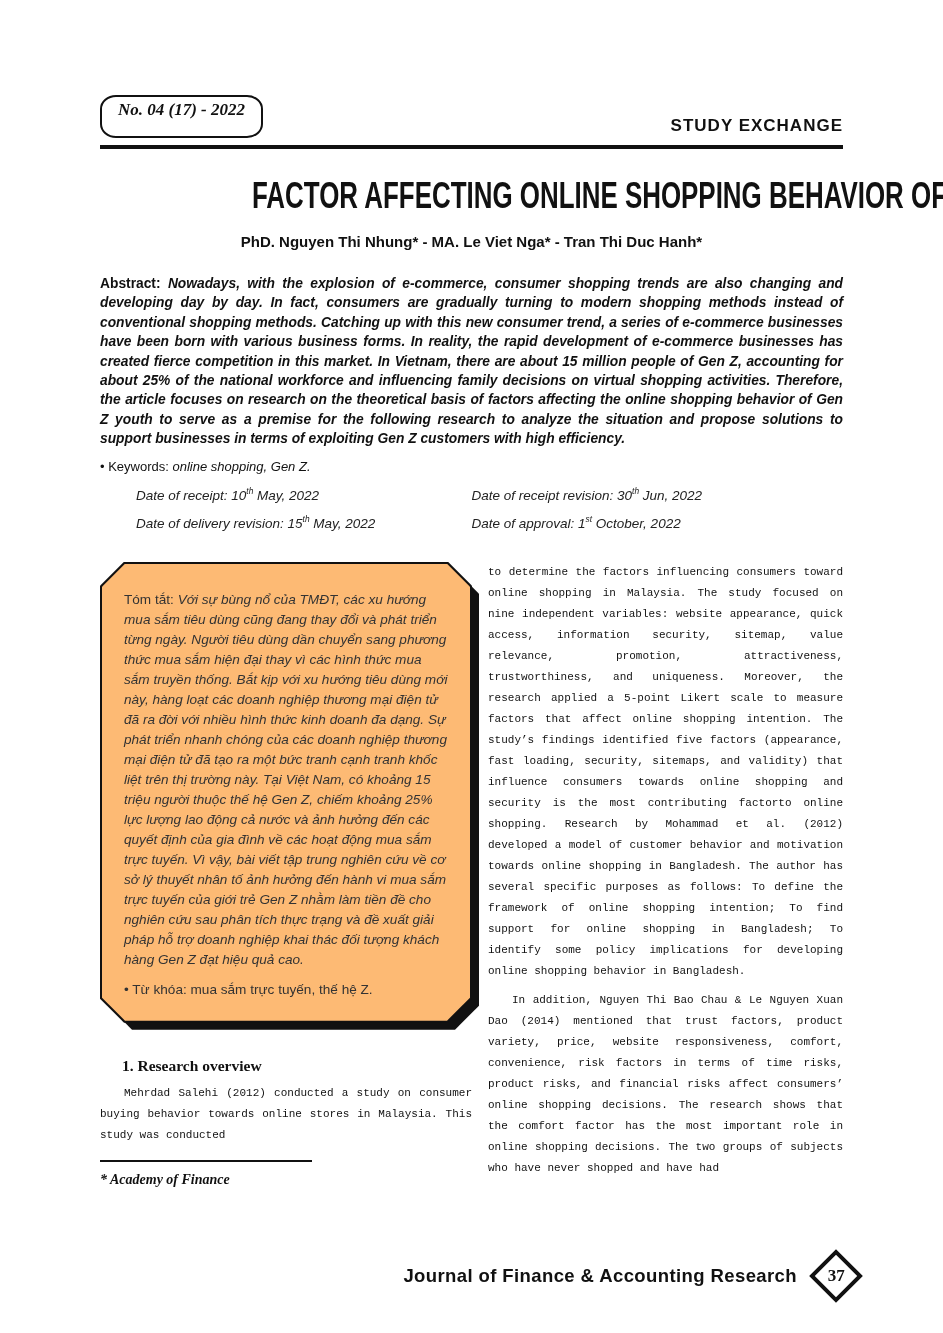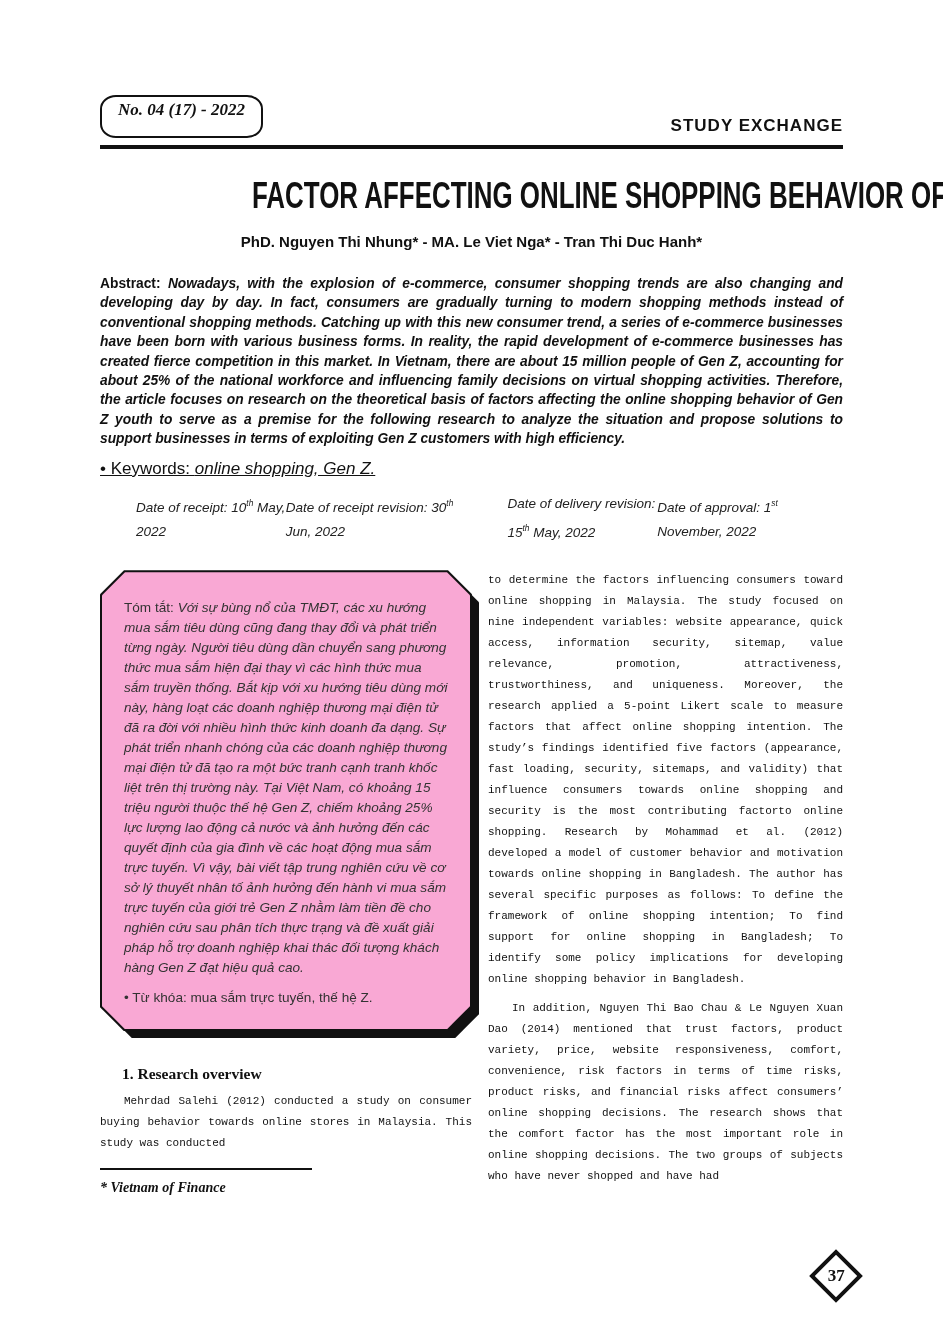--- a/index.html
+++ b/index.html
@@ -53,28 +53,28 @@
   }
 
   
   .abstract {
     margin-top: 24px;
     font-size: 13.8px; line-height: 19.4px;
     font-weight: bold; font-style: italic;
     text-align: justify;
   }
   .abstract .abstract-label { font-style: normal; }
-  .keywords-line { margin-top: 10px; font-size: 17px; text-decoration: underline; }
+  .keywords-line { margin-top: 10px; font-size: 13px; }
   .keywords-line .kw-label { font-style: normal; }
   .keywords-line .kw-value { font-style: italic; }
 
   
   .dates-grid {
-    margin-top: 12px;
-    display: grid; grid-template-columns: 1fr 1fr 1fr 1fr;
+    margin-top: 5px;
+    display: grid; grid-template-columns: 1fr 1fr;
     font-style: italic; font-size: 13.5px; line-height: 25px;
     color: #222;
   }
   .dates-grid .date-cell-left { padding-left: 36px; }
   .date-sup { font-size: 0.62em; vertical-align: super; }
 
   
   .columns { margin-top: 26px; display: flex; gap: 16px; align-items: flex-start; }
   .col-left { width: 372px; flex: none; }
   .col-right { flex: 1; }
@@ -90,21 +90,21 @@
   }
   .summary-border {
     position: relative; z-index: 1;
     background: #111;
     clip-path: polygon(24px 0, calc(100% - 24px) 0, 100% 24px,
       100% calc(100% - 24px), calc(100% - 24px) 100%, 24px 100%,
       0 calc(100% - 24px), 0 24px);
     padding: 2px;
   }
   .summary-inner {
-    background: #f9a8d4;
+    background: #fdba74;
     clip-path: polygon(23px 0, calc(100% - 23px) 0, 100% 23px,
       100% calc(100% - 23px), calc(100% - 23px) 100%, 23px 100%,
       0 calc(100% - 23px), 0 23px);
     padding: 26px 20px 24px 22px;
   }
   .summary-text {
     font-size: 13.6px; line-height: 20px;
     font-style: italic; color: #333;
   }
   .summary-text .tomtat-label { font-style: normal; }
@@ -171,49 +171,50 @@
     <div class="authors-line">PhD. Nguyen Thi Nhung* - MA. Le Viet Nga* - Tran Thi Duc Hanh*</div>
 
     <p class="abstract"><span class="abstract-label">Abstract:</span><span> Nowadays, with the explosion of e-commerce, consumer shopping trends are also changing and developing day by day. In fact, consumers are gradually turning to modern shopping methods instead of conventional shopping methods. Catching up with this new consumer trend, a series of e-commerce businesses have been born with various business forms. In reality, the rapid development of e-commerce businesses has created fierce competition in this market. In Vietnam, there are about 15 million people of Gen Z, accounting for about 25% of the national workforce and influencing family decisions on virtual shopping activities. Therefore, the article focuses on research on the theoretical basis of factors affecting the online shopping behavior of Gen Z youth to serve as a premise for the following research to analyze the situation and propose solutions to support businesses in terms of exploiting Gen Z customers with high efficiency.</span></p>
 
     <p class="keywords-line"><span class="kw-label">• Keywords: </span><span class="kw-value">online shopping, Gen Z.</span></p>
 
     <div class="dates-grid">
       <div class="date-cell-left"><span>Date of receipt: 10</span><span class="date-sup">th</span><span> May, 2022</span></div>
       <div><span>Date of receipt revision: 30</span><span class="date-sup">th</span><span> Jun, 2022</span></div>
       <div class="date-cell-left"><span>Date of delivery revision: 15</span><span class="date-sup">th</span><span> May, 2022</span></div>
-      <div><span>Date of approval: 1</span><span class="date-sup">st</span><span> November, 2022</span></div>
+      <div><span>Date of approval: 1</span><span class="date-sup">st</span><span> October, 2022</span></div>
     </div>
 
     <div class="columns">
 
       <div class="col-left">
         <div class="summary-wrap">
           <div class="summary-shadow"></div>
           <div class="summary-border">
             <div class="summary-inner">
               <p class="summary-text"><span class="tomtat-label">Tóm tắt: </span><span>Với sự bùng nổ của TMĐT, các xu hướng mua sắm tiêu dùng cũng đang thay đổi và phát triển từng ngày. Người tiêu dùng dần chuyển sang phương thức mua sắm hiện đại thay vì các hình thức mua sắm truyền thống. Bắt kịp với xu hướng tiêu dùng mới này, hàng loạt các doanh nghiệp thương mại điện tử đã ra đời với nhiều hình thức kinh doanh đa dạng. Sự phát triển nhanh chóng của các doanh nghiệp thương mại điện tử đã tạo ra một bức tranh cạnh tranh khốc liệt trên thị trường này. Tại Việt Nam, có khoảng 15 triệu người thuộc thế hệ Gen Z, chiếm khoảng 25% lực lượng lao động cả nước và ảnh hưởng đến các quyết định của gia đình về các hoạt động mua sắm trực tuyến. Vì vậy, bài viết tập trung nghiên cứu về cơ sở lý thuyết nhân tố ảnh hưởng đến hành vi mua sắm trực tuyến của giới trẻ Gen Z nhằm làm tiền đề cho nghiên cứu sau phân tích thực trạng và đề xuất giải pháp hỗ trợ doanh nghiệp khai thác đối tượng khách hàng Gen Z đạt hiệu quả cao.</span></p>
               <p class="summary-keywords"><span class="tk-label">• Từ khóa: </span><span class="tk-value">mua sắm trực tuyến, thế hệ Z.</span></p>
             </div>
           </div>
         </div>
 
         <h2 class="section-heading">1. Research overview</h2>
         <p class="body-para indent">Mehrdad Salehi (2012) conducted a study on consumer buying behavior towards online stores in Malaysia. This study was conducted</p>
 
         <div class="footnote-rule"></div>
-        <p class="footnote">* Vietnam of Finance</p>
+        <p class="footnote">* Academy of Finance</p>
       </div>
 
       <div class="col-right">
         <p class="body-para">to determine the factors influencing consumers toward online shopping in Malaysia. The study focused on nine independent variables: website appearance, quick access, information security, sitemap, value relevance, promotion, attractiveness, trustworthiness, and uniqueness. Moreover, the research applied a 5-point Likert scale to measure factors that affect online shopping intention. The study’s findings identified five factors (appearance, fast loading, security, sitemaps, and validity) that influence consumers towards online shopping and security is the most contributing factorto online shopping. Research by Mohammad et al. (2012) developed a model of customer behavior and motivation towards online shopping in Bangladesh. The author has several specific purposes as follows: To define the framework of online shopping intention; To find support for online shopping in Bangladesh; To identify some policy implications for developing online shopping behavior in Bangladesh.</p>
         <p class="body-para indent">In addition, Nguyen Thi Bao Chau &amp; Le Nguyen Xuan Dao (2014) mentioned that trust factors, product variety, price, website responsiveness, comfort, convenience, risk factors in terms of time risks, product risks, and financial risks affect consumers’ online shopping decisions. The research shows that the comfort factor has the most important role in online shopping decisions. The two groups of subjects who have never shopped and have had</p>
       </div>
 
     </div>
   </div>
 
   <div class="footer">
+    <div class="journal-title">Journal of Finance &amp; Accounting Research</div>
     <div class="page-diamond">
       <span class="num">37</span>
     </div>
   </div>
 </div>
 
 </body></html>

